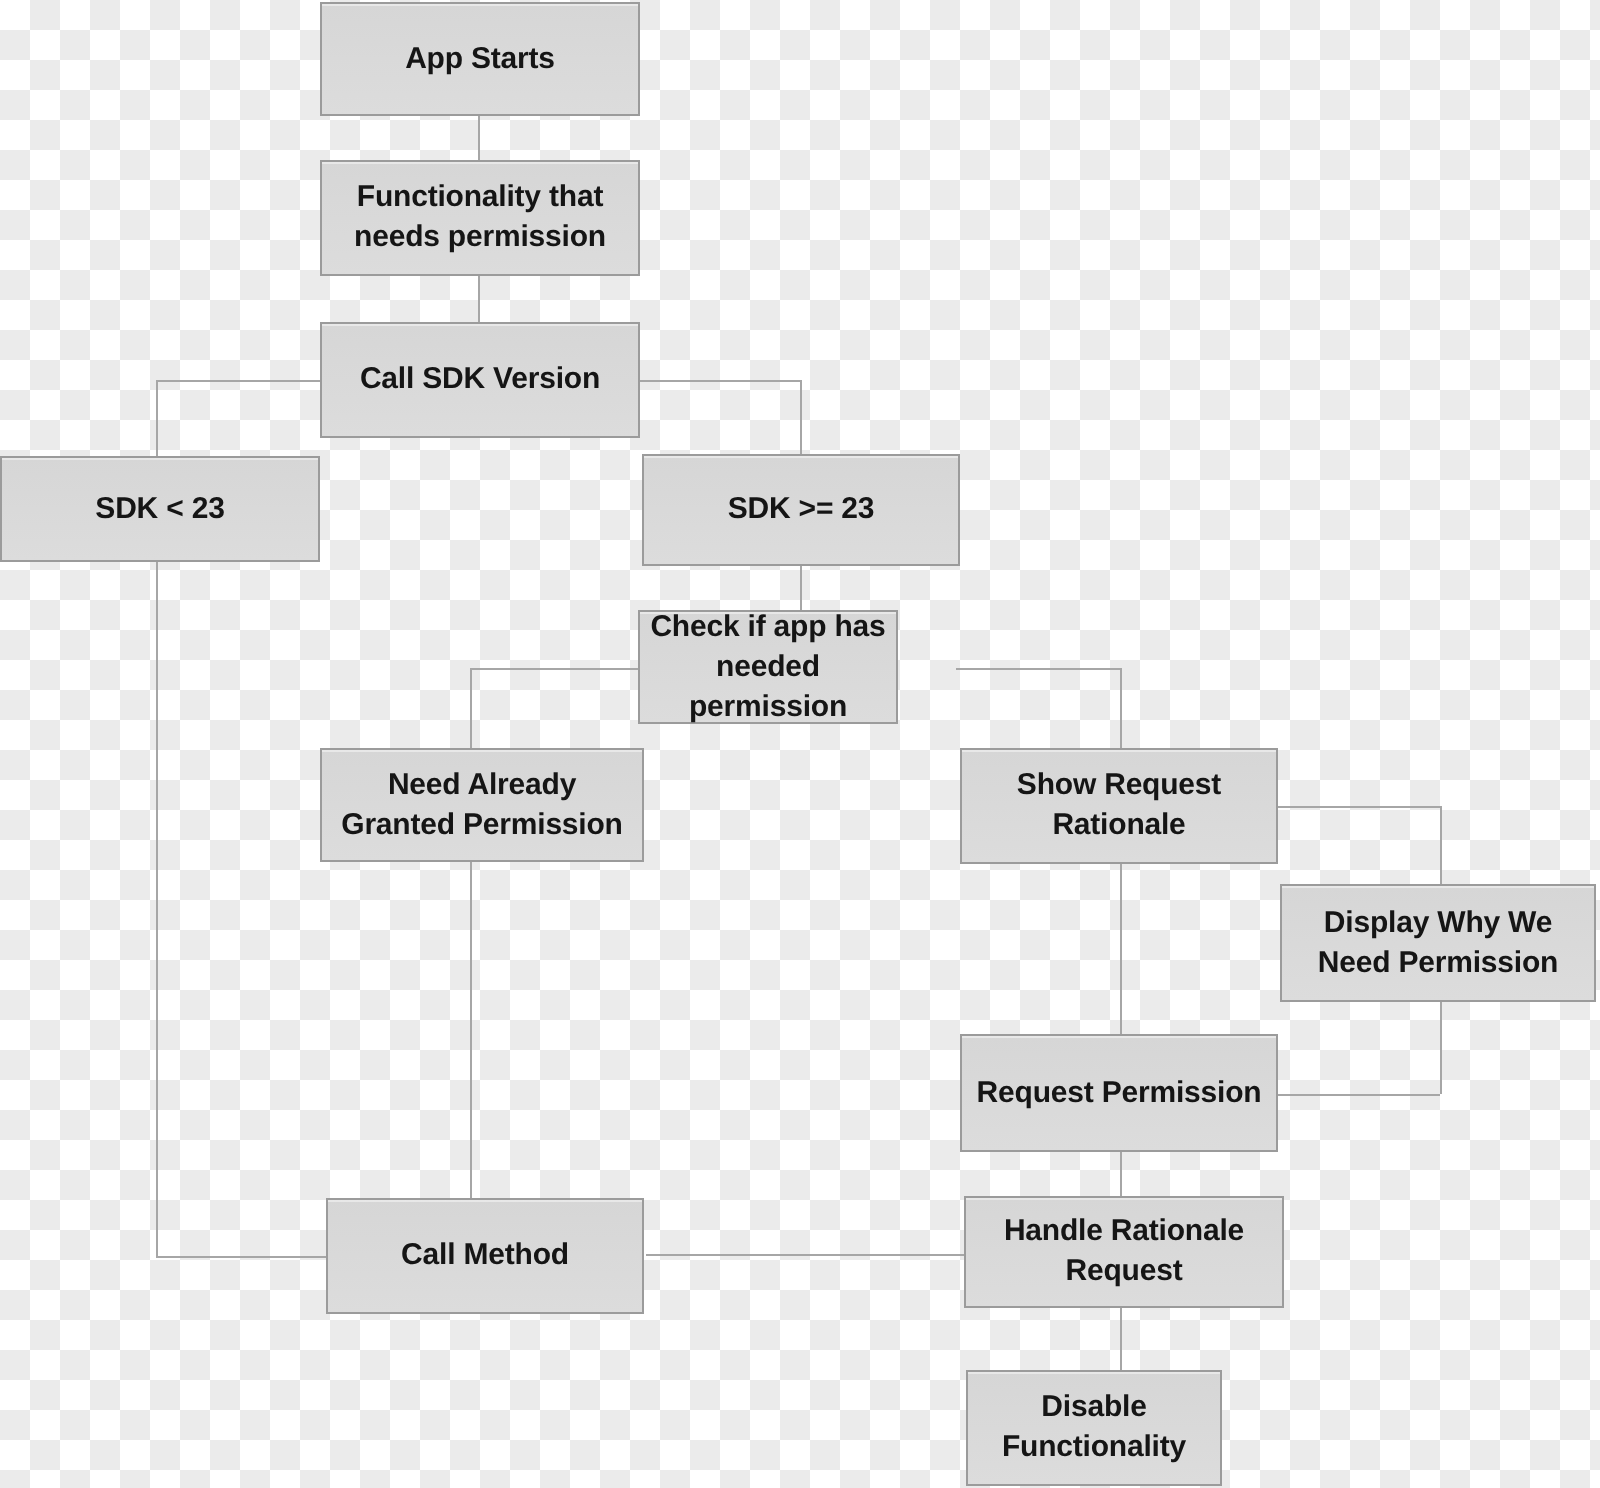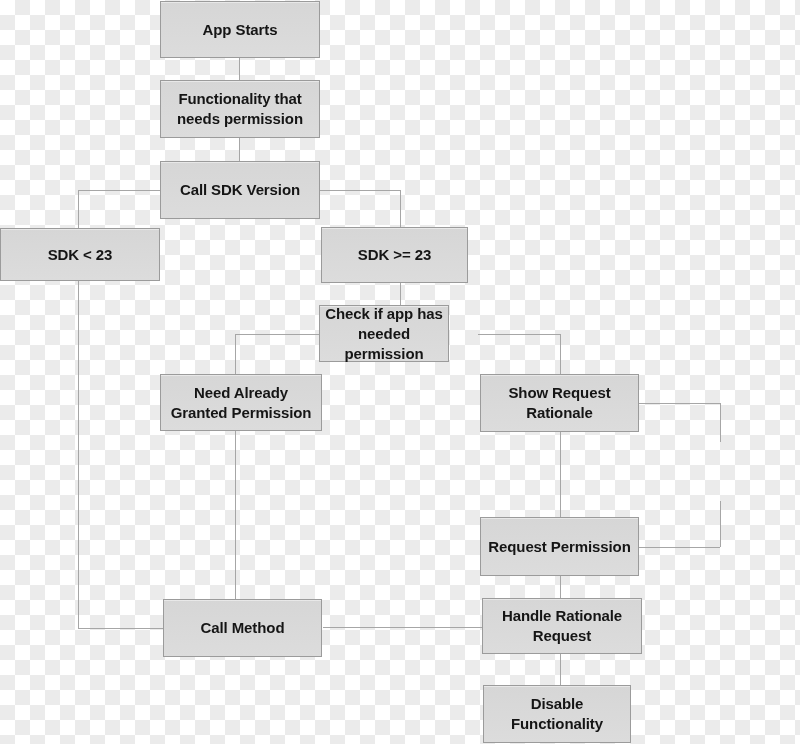--- a/index.html
+++ b/index.html
@@ -78,46 +78,49 @@
   </div>
 
   <div class="node" style="left:160px;top:161px;width:160px;height:58px">
     <span>Call SDK Version</span>
   </div>
 
   <div class="node" style="left:0px;top:228px;width:160px;height:53px">
     <span>SDK &lt; 23</span>
   </div>
 
-  <div class="node" style="left:321px;top:227px;width:147px;height:56px">
+  <div class="node" style="left:321px;top:227px;width:159px;height:56px">
     <span>SDK &gt;= 23</span>
   </div>
 
   <div class="node" style="left:319px;top:305px;width:130px;height:57px">
     <span>Check if app has needed permission</span>
   </div>
 
   <div class="node" style="left:160px;top:374px;width:162px;height:57px">
     <span>Need Already Granted Permission</span>
   </div>
 
   <div class="node" style="left:480px;top:374px;width:159px;height:58px">
     <span>Show Request Rationale</span>
   </div>
 
+  <div class="node" style="left:640px;top:442px;width:158px;height:59px">
+    <span>Display Why We Need Permission</span>
+  </div>
 
   <div class="node" style="left:480px;top:517px;width:159px;height:59px">
     <span>Request Permission</span>
   </div>
 
   <div class="node" style="left:163px;top:599px;width:159px;height:58px">
     <span>Call Method</span>
   </div>
 
   <div class="node" style="left:482px;top:598px;width:160px;height:56px">
     <span>Handle Rationale Request</span>
   </div>
 
-  <div class="node" style="left:483px;top:685px;width:148px;height:58px">
+  <div class="node" style="left:483px;top:685px;width:128px;height:58px">
     <span>Disable Functionality</span>
   </div>
 
 </div>
 
 </body></html>

